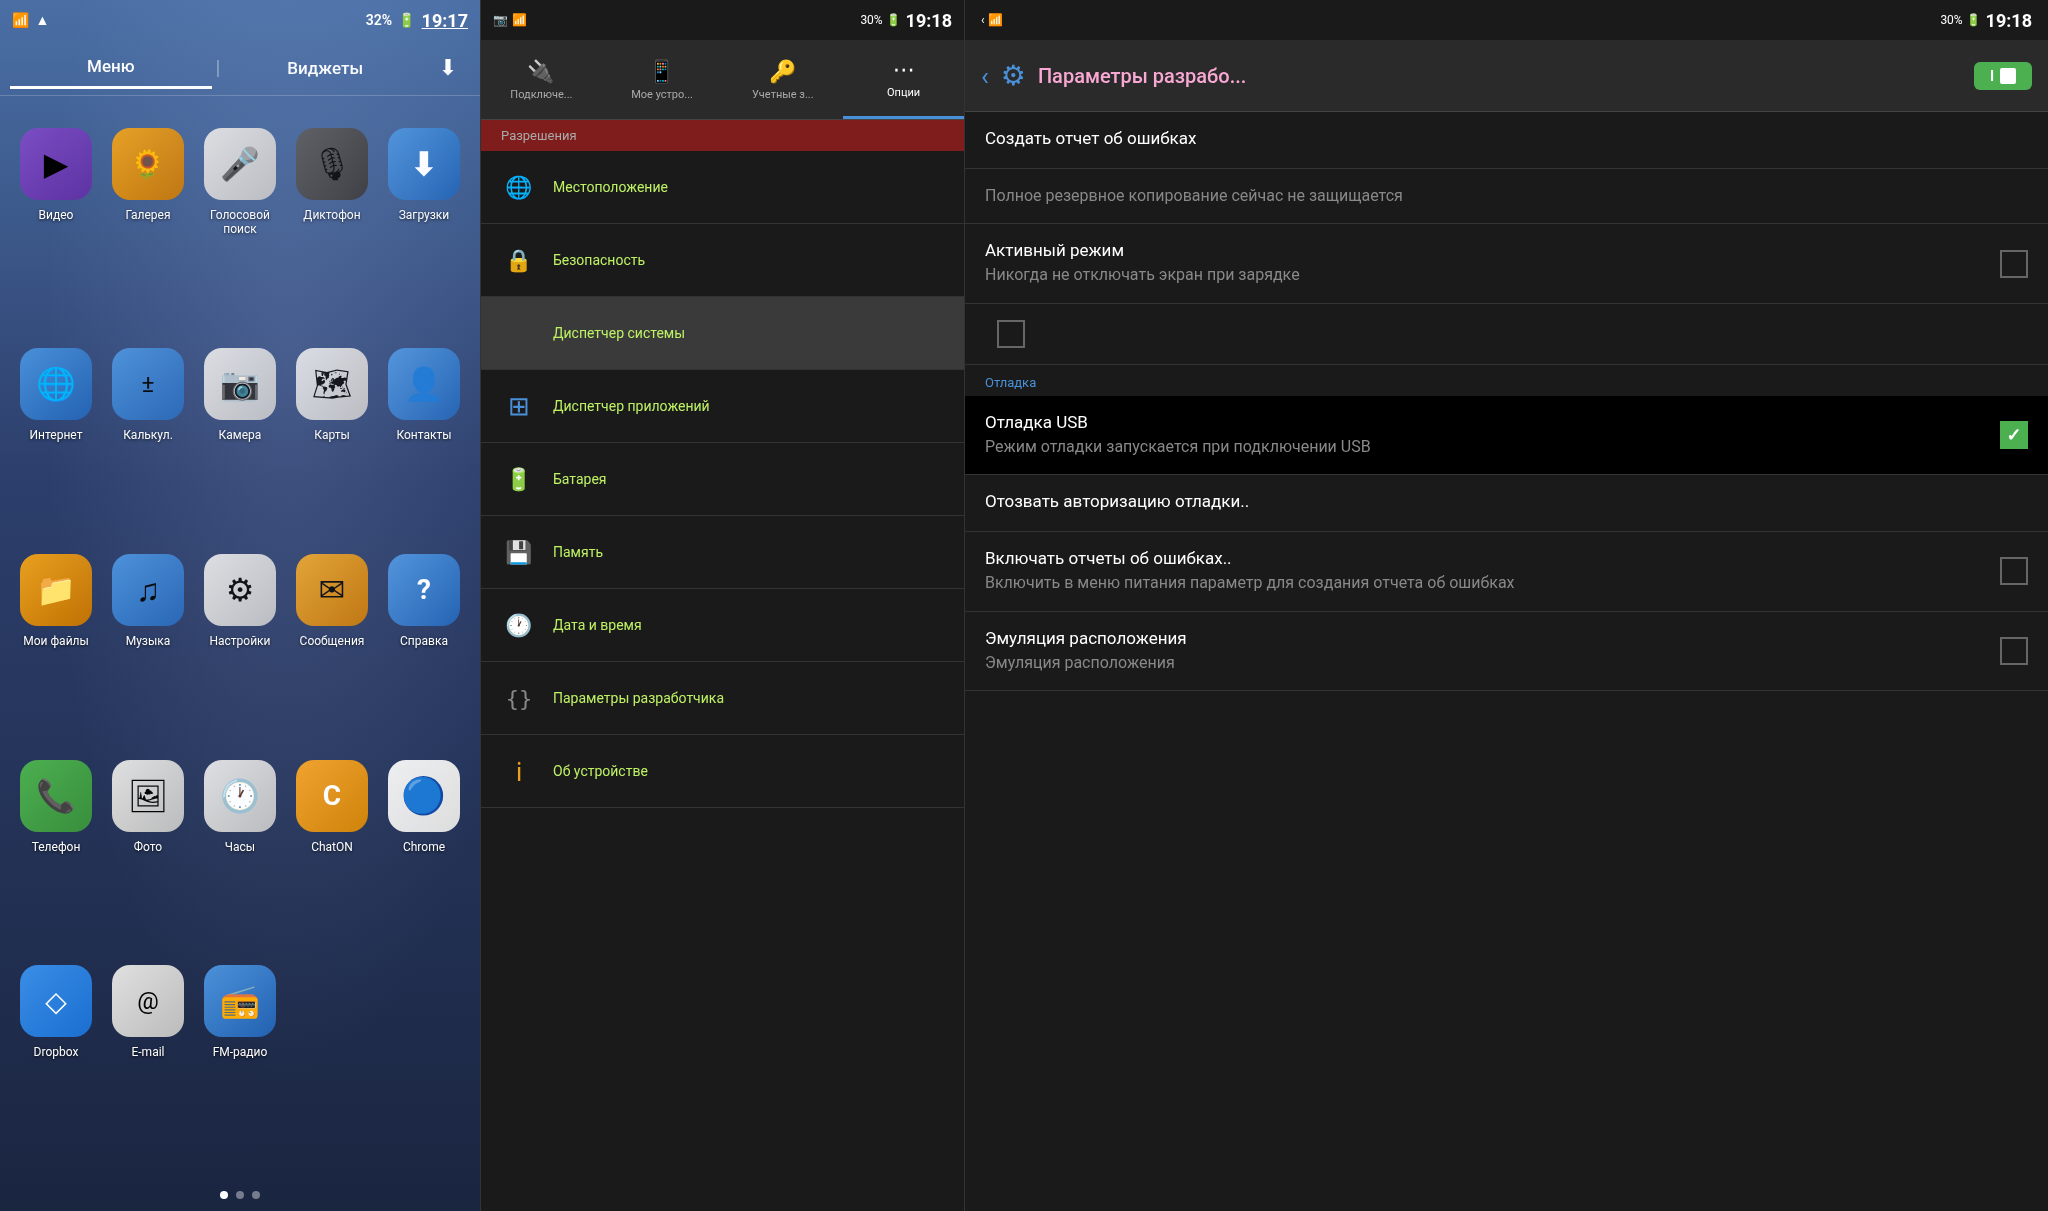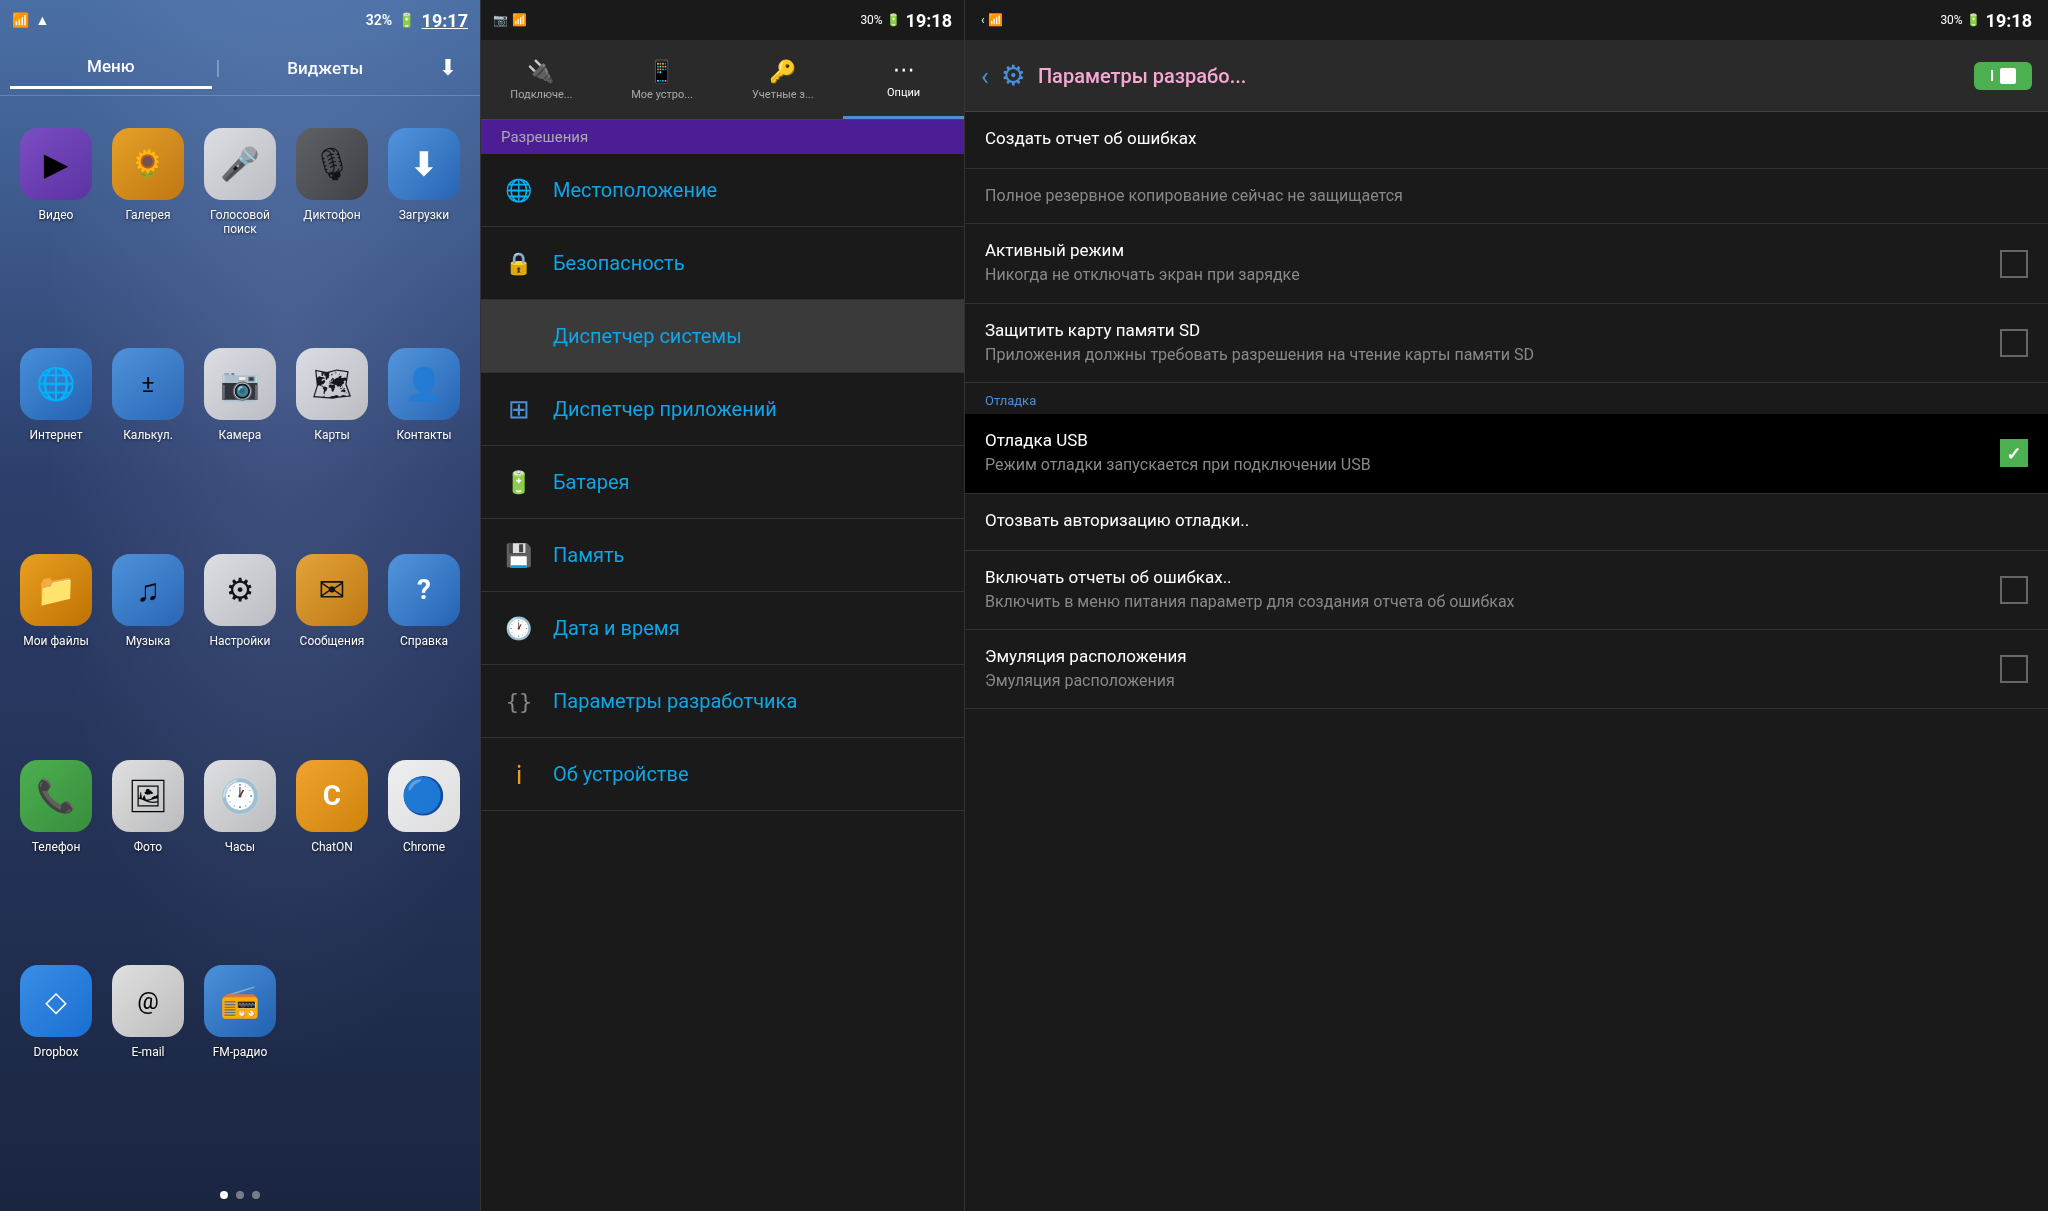--- a/index.html
+++ b/index.html
@@ -199,45 +199,45 @@
     .settings-tab.active {
       color: white;
       border-bottom: 3px solid #4a90d9;
     }
     .settings-tab-icon { font-size: 22px; }
 
     
     .settings-list { flex: 1; overflow: hidden; }
     .settings-section-header {
       padding: 8px 20px;
-      font-size: 15px;
+      font-size: 13px;
       color: #aaa;
-      background: #4c1d95;
+      background: #7f1d1d;
     }
     .settings-item {
       display: flex;
       align-items: center;
       padding: 18px 20px;
       border-bottom: 1px solid #333;
       cursor: pointer;
       gap: 16px;
     }
     .settings-item.active { background: #333; }
     .settings-item-icon {
       width: 36px;
       height: 36px;
       display: flex;
       align-items: center;
       justify-content: center;
       font-size: 22px;
       flex-shrink: 0;
     }
     .settings-item-text {
-      color: #0ea5e9;
-      font-size: 20px;
+      color: #bef264;
+      font-size: 14px;
     }
 
     
     .panel-dev {
       width: 1084px;
       height: 1211px;
       background: #1a1a1a;
       display: flex;
       flex-direction: column;
       border-left: 1px solid #333;
@@ -597,24 +597,20 @@
 
     <div class="dev-item">
       <div class="dev-item-content">
         <div class="dev-item-title">Активный режим</div>
         <div class="dev-item-subtitle">Никогда не отключать экран при зарядке</div>
       </div>
       <div class="checkbox"></div>
     </div>
 
     <div class="dev-item">
-      <div class="dev-item-content">
-        <div class="dev-item-title">Защитить карту памяти SD</div>
-        <div class="dev-item-subtitle">Приложения должны требовать разрешения на чтение карты памяти SD</div>
-      </div>
       <div class="checkbox"></div>
     </div>
 
     <div class="dev-section-header">
       <span>Отладка</span>
     </div>
 
     <div class="dev-item" style="background:#000000;">
       <div class="dev-item-content">
         <div class="dev-item-title">Отладка USB</div>

